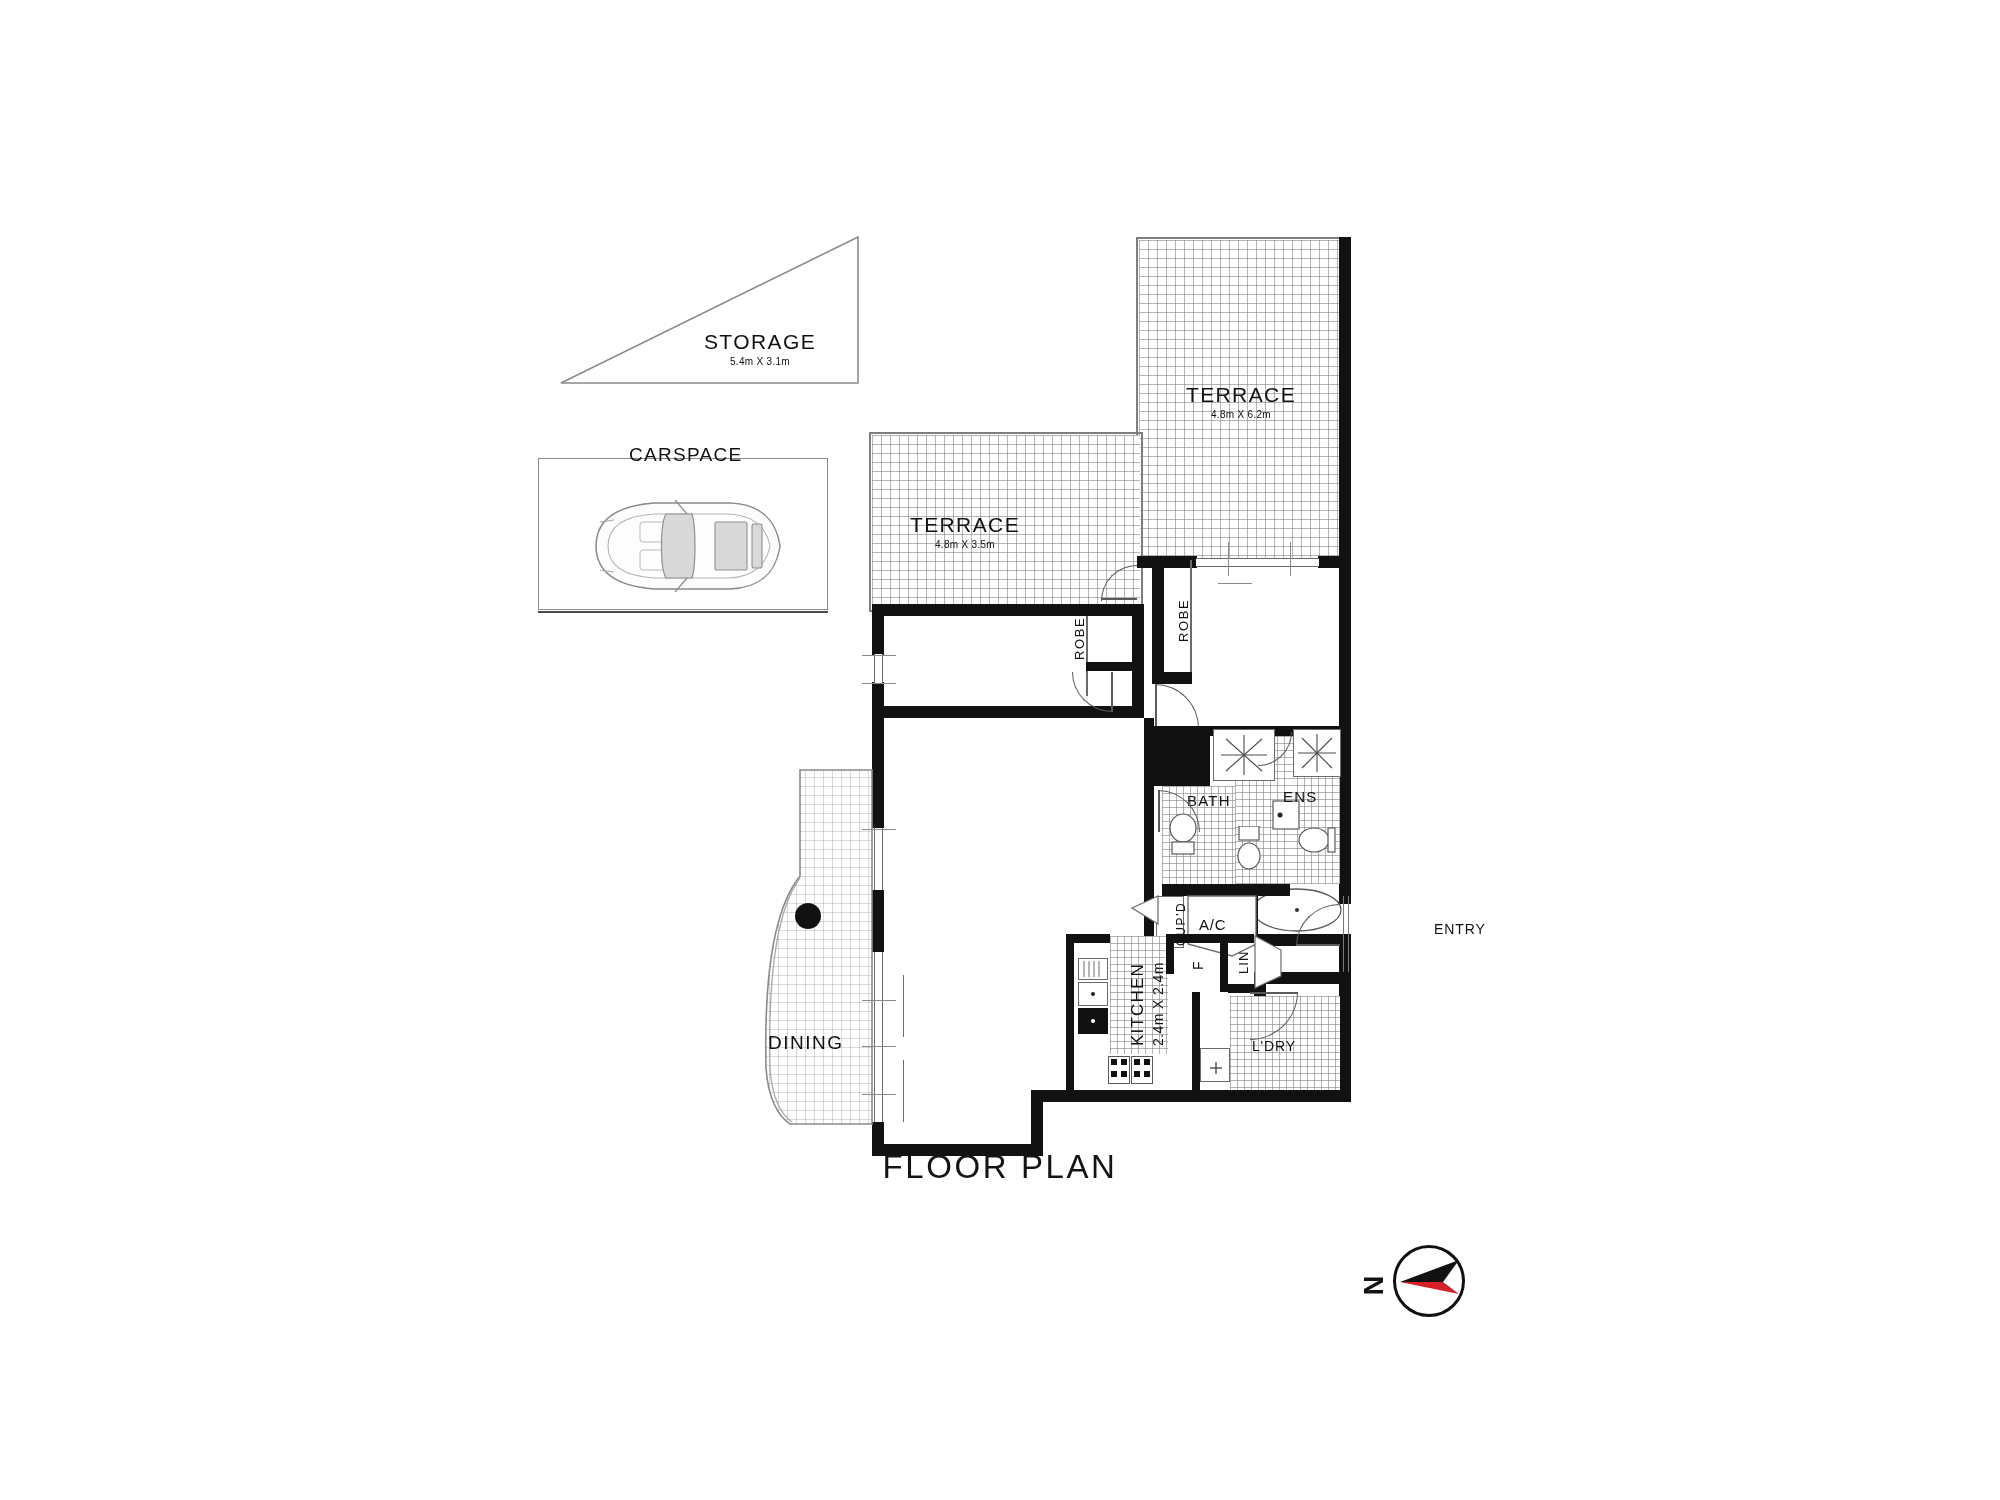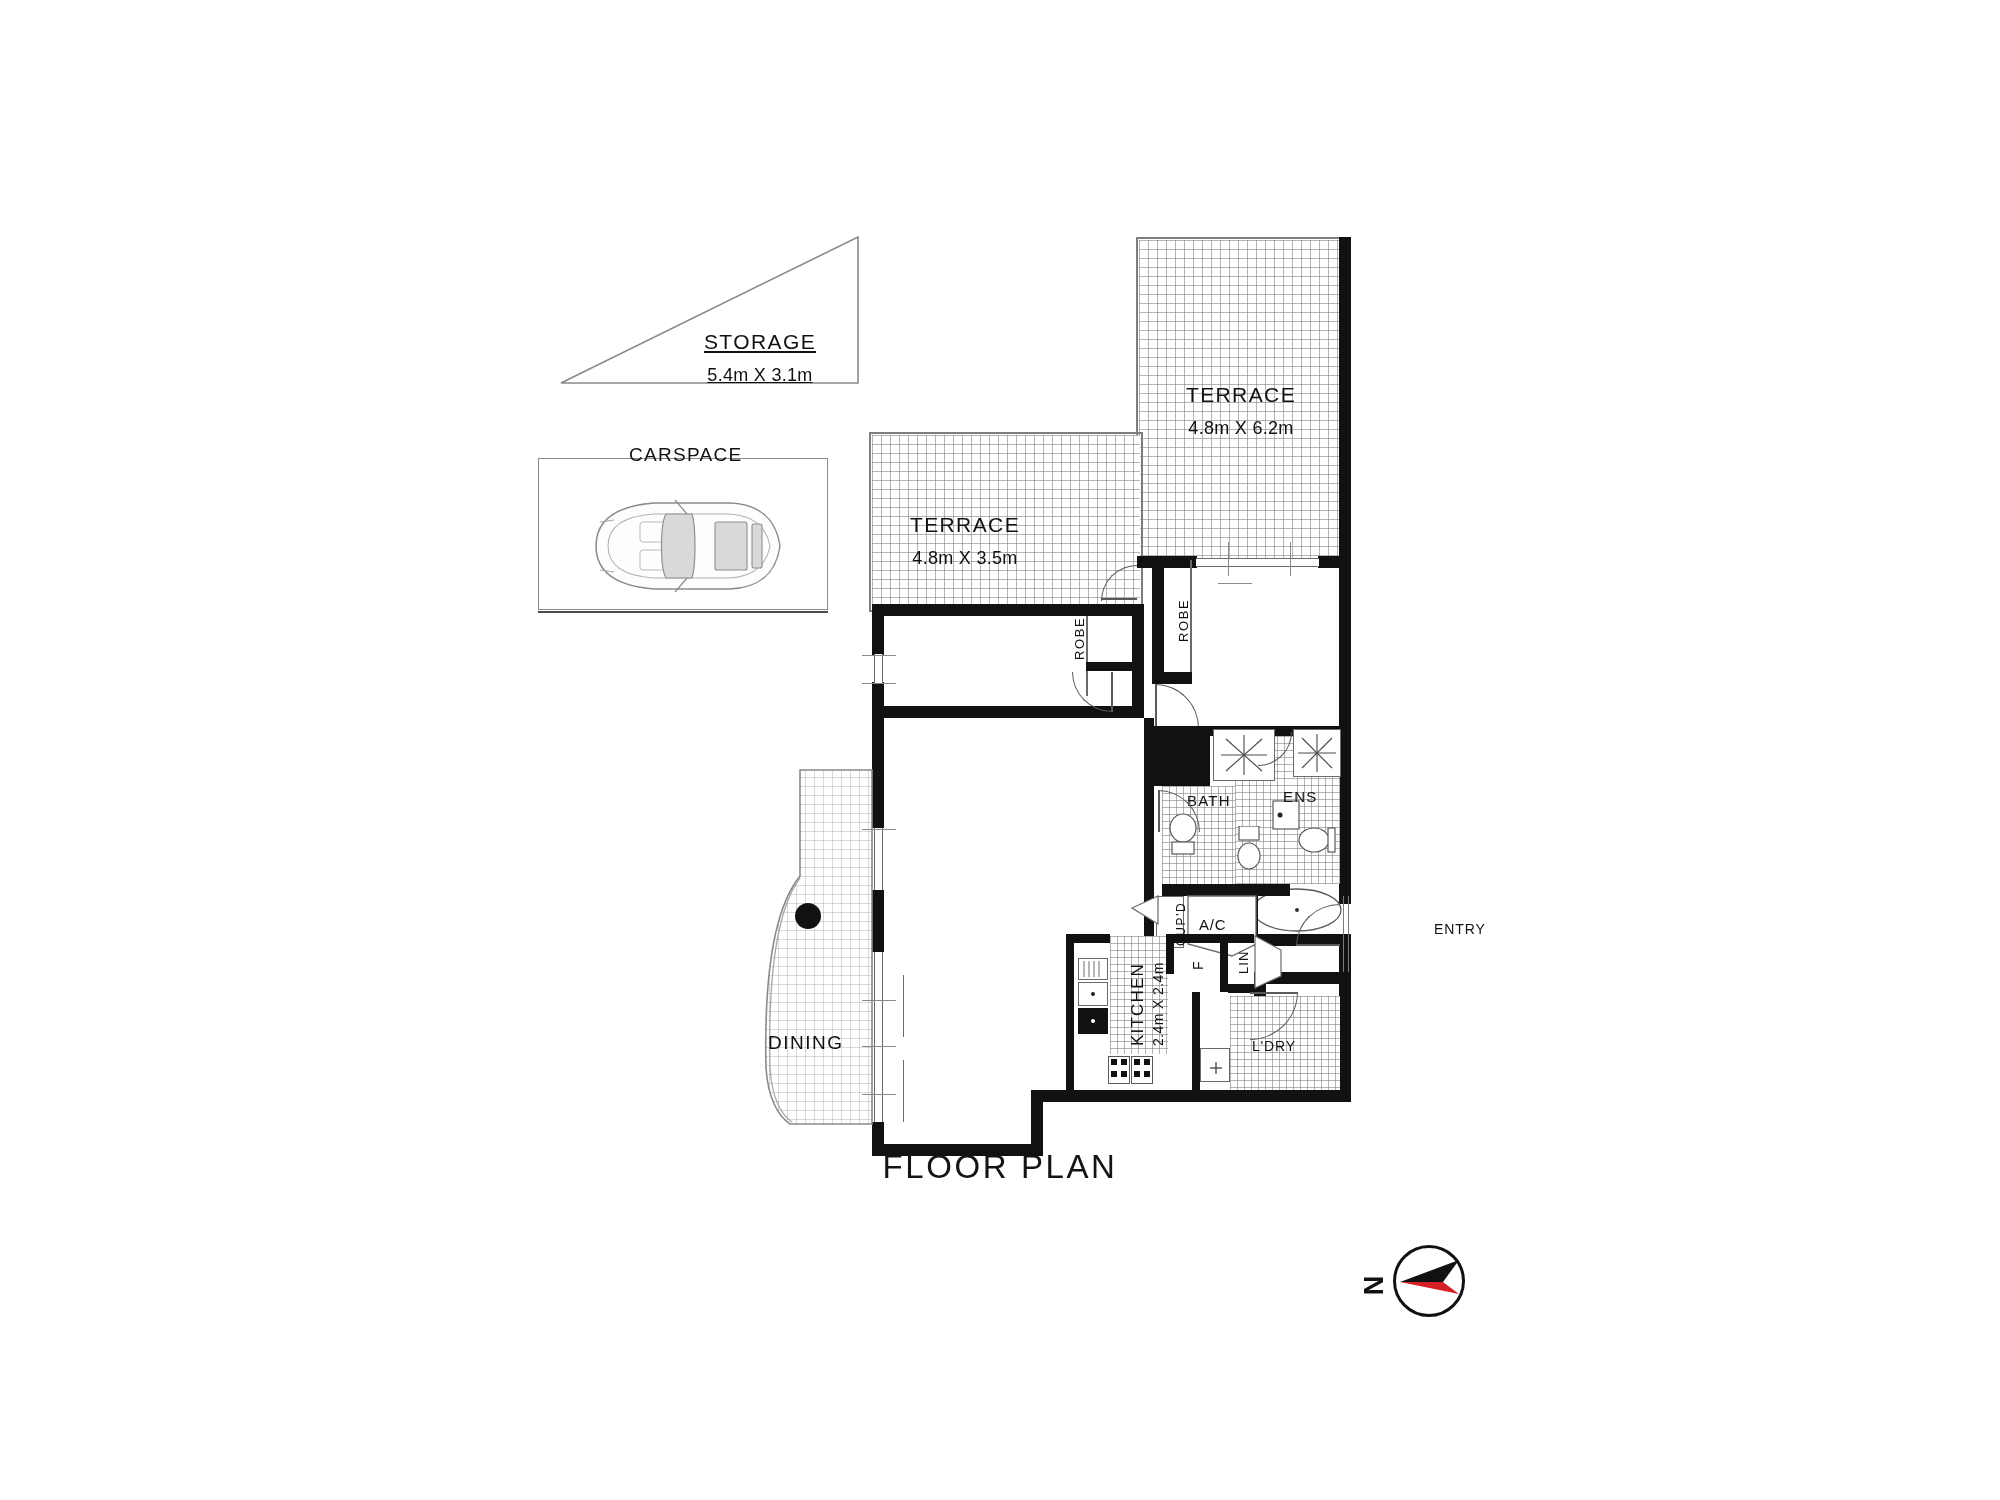--- a/index.html
+++ b/index.html
@@ -10,21 +10,21 @@
 
   
   .abs{position:absolute;}
   .wall{position:absolute;background:#111111;}
   .thinwall{position:absolute;background:#3a3a3a;}
   .hair{position:absolute;background:#8a8a8a;}
   .roomlabel{position:absolute;text-align:center;line-height:1.12;
              font-family:"Liberation Sans", sans-serif;letter-spacing:.5px;
              color:#111;white-space:nowrap;}
   .roomlabel .nm{display:block;font-size:21px;letter-spacing:1.4px;font-weight:400;}
-  .roomlabel .dim{display:block;font-size:18px;letter-spacing:.3px;margin-top:11px;}
+  .roomlabel .dim{display:block;font-size:10px;letter-spacing:.3px;margin-top:2px;}
   .minilabel{position:absolute;font-size:13px;letter-spacing:1px;color:#111;white-space:nowrap;}
   .vlabel{position:absolute;font-size:13px;letter-spacing:1.6px;color:#111;
           white-space:nowrap;transform-origin:0 0;}
 
   
   .tile{position:absolute;
         background-image:
           repeating-linear-gradient(to right, rgba(120,120,120,.55) 0 1px, transparent 1px 9px),
           repeating-linear-gradient(to bottom, rgba(120,120,120,.55) 0 1px, transparent 1px 9px);
         background-color:#ffffff;}
@@ -62,21 +62,21 @@
 </head>
 <body>
 
 <div id="stage">
 
   <div class="abs" style="left:560px;top:235px;width:300px;height:150px;">
     <svg width="300" height="150" style="display:block">
       <polygon points="1,148 298,148 298,2" fill="#ffffff" stroke="#8a8a8a" stroke-width="1.6"></polygon>
     </svg>
   </div>
-  <div class="roomlabel" style="left:660px;top:330px;width:200px;text-decoration:underline;">
+  <div class="roomlabel" style="left:660px;top:330px;width:200px;">
     <span class="nm">STORAGE</span>
     <span class="dim">5.4m X 3.1m</span>
   </div>
 
   <div class="outline" style="left:538px;top:458px;width:290px;height:152px;border-color:#8a8a8a;"></div>
   <div class="minilabel" style="left:629px;top:444px;font-size:19px;letter-spacing:1.3px;">CARSPACE</div>
 
   <div class="abs" style="left:580px;top:492px;">
     <svg width="210" height="108" viewBox="0 0 210 108" style="display:block">
       <path d="M16,54 C16,28 36,14 74,11 L150,11 C178,12 196,26 200,54 C196,82 178,96 150,97 L74,97 C36,94 16,80 16,54 Z" fill="#fdfdfd" stroke="#8a8a8a" stroke-width="1.5"></path>

